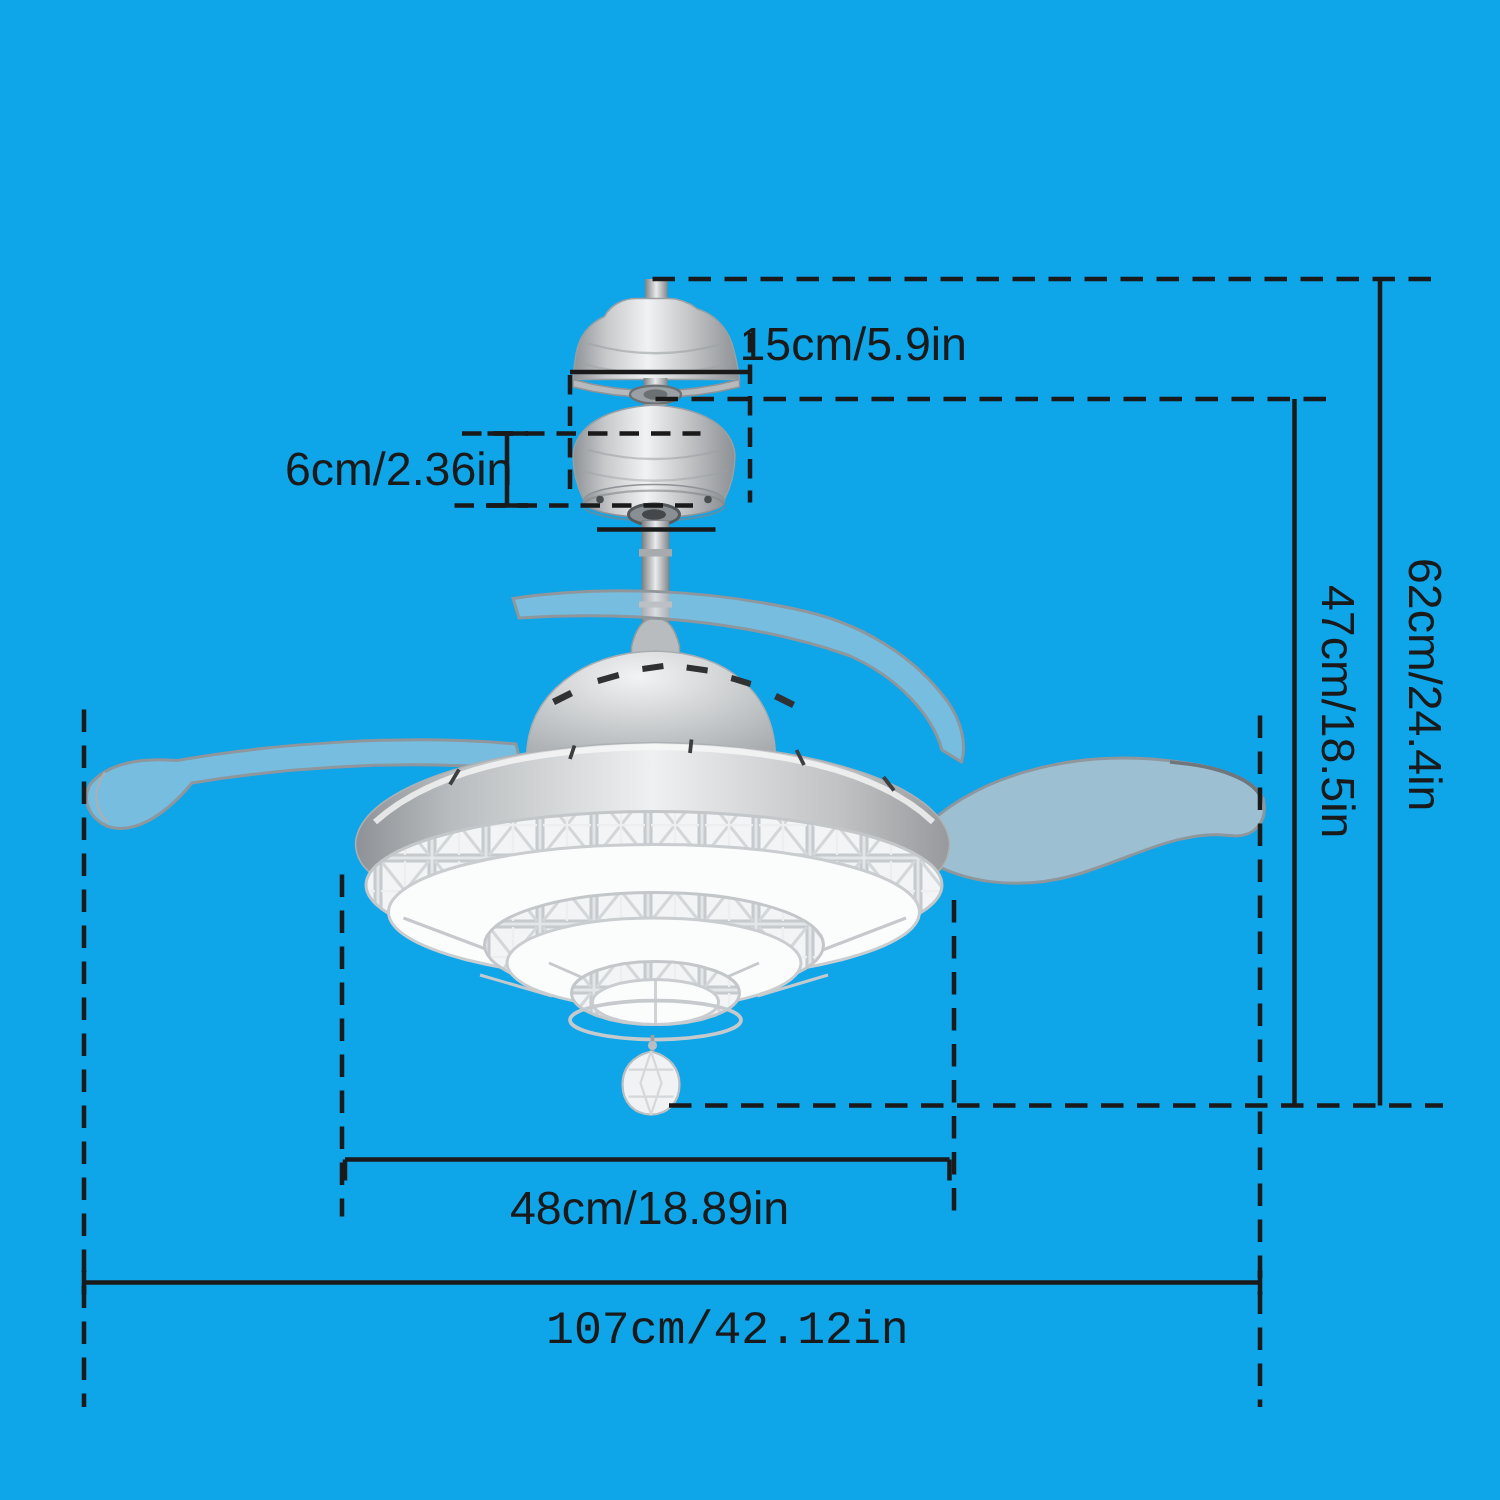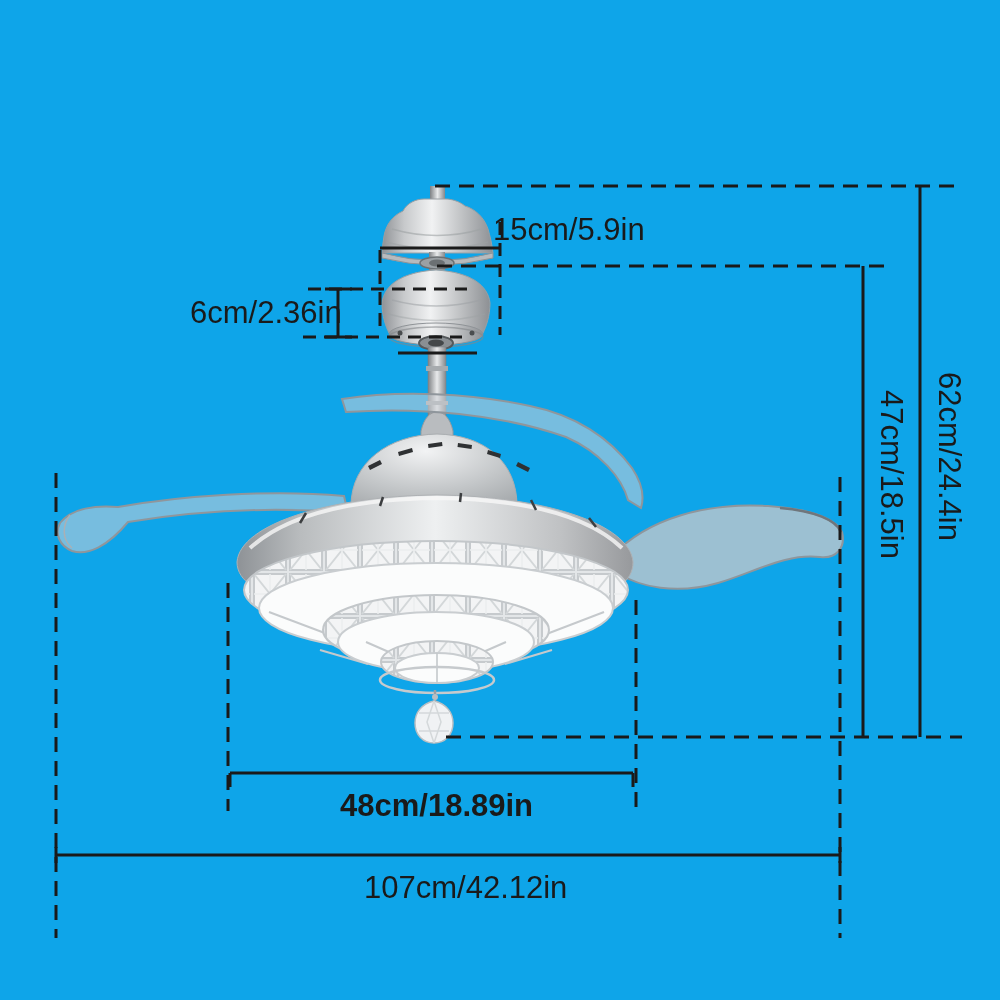--- a/index.html
+++ b/index.html
@@ -181,16 +181,16 @@
 
   <div class="dim-label" style="left:493px;top:213px;">15cm/5.9in</div>
 
   <div class="dim-label" style="left:158px;top:296px;margin-left:32px;">6cm/2.36in</div>
 
 
   <div class="dim-label vert" style="left:966px;top:372px;">62cm/24.4in</div>
 
   <div class="dim-label vert" style="left:908px;top:390px;">47cm/18.5in</div>
 
-  <div class="dim-label" style="left:340px;top:789px;font-weight:bold;">48cm/18.89in</div>
+  <div class="dim-label" style="left:340px;top:789px;">48cm/18.89in</div>
 
-  <div class="dim-label" style="left:364px;top:871px;">107cm/42.12in</div>
+  <div class="dim-label" style="left:364px;top:871px;font-family:Liberation Mono, monospace;">107cm/42.12in</div>
 </div>
 
 </body></html>

